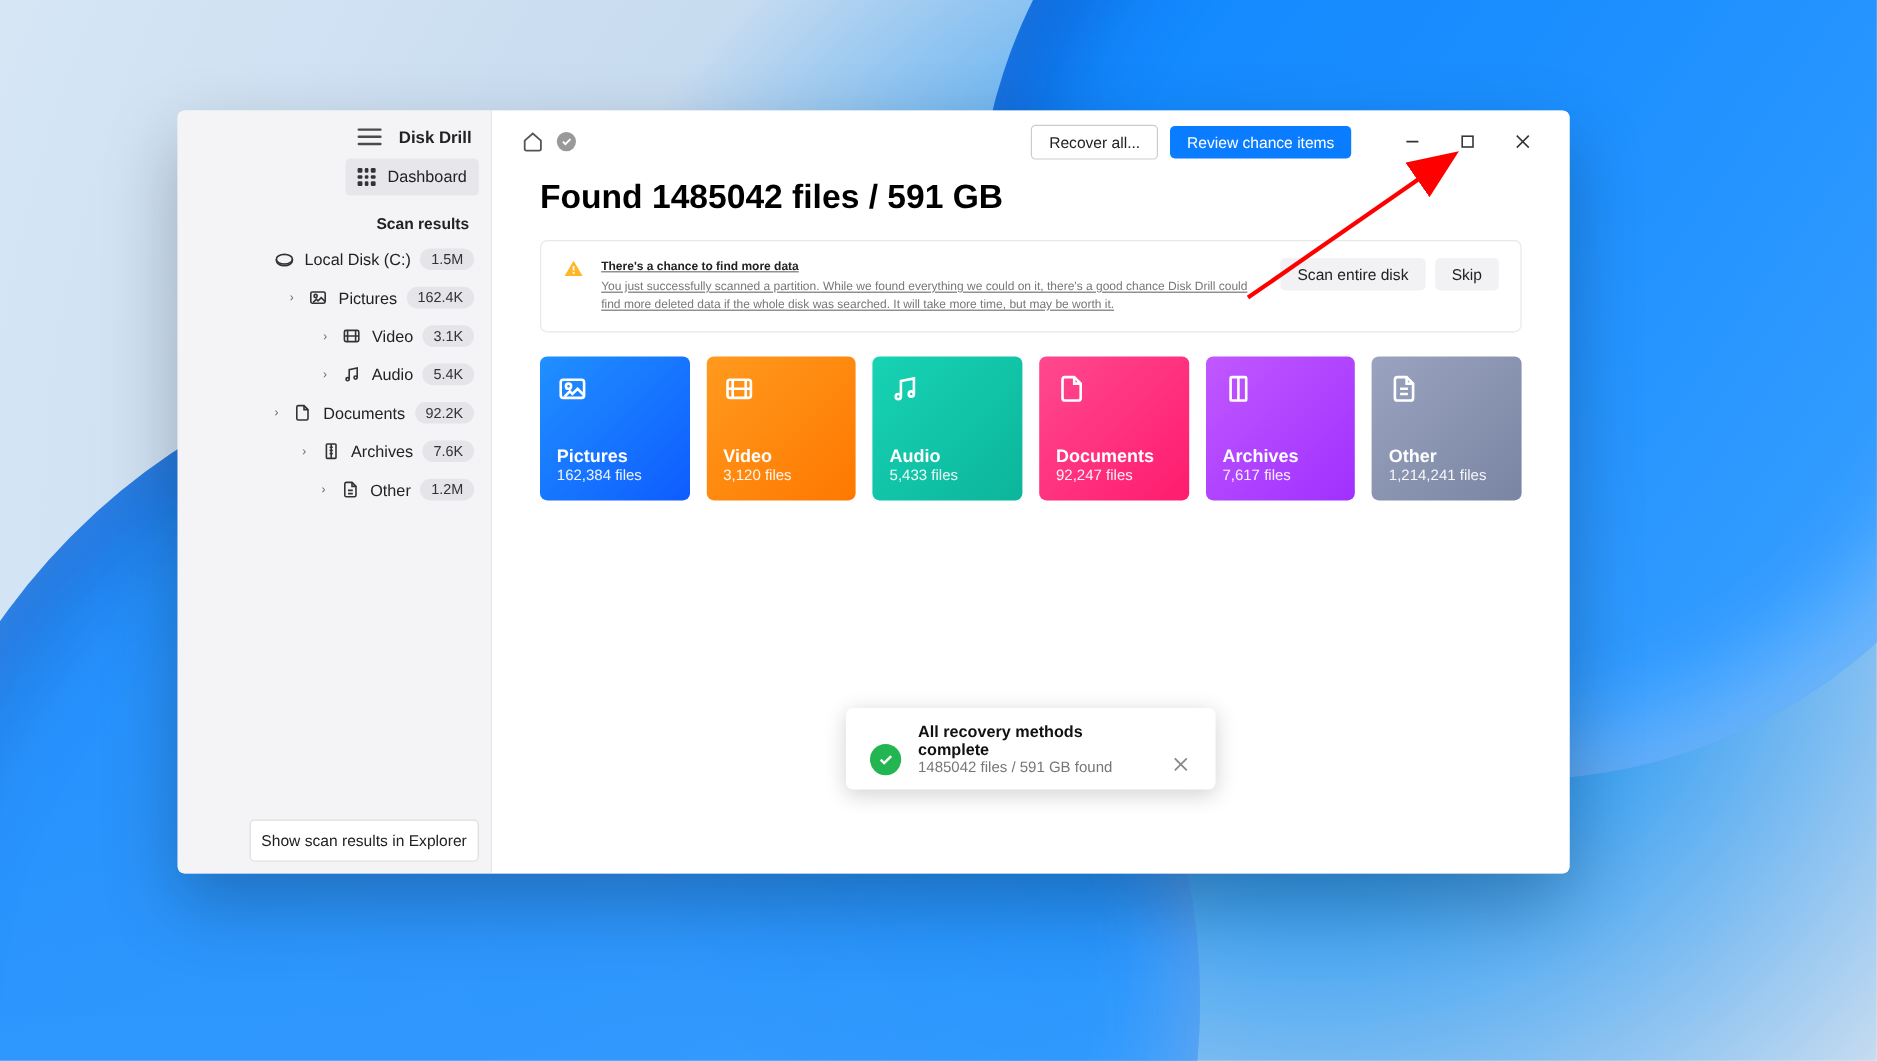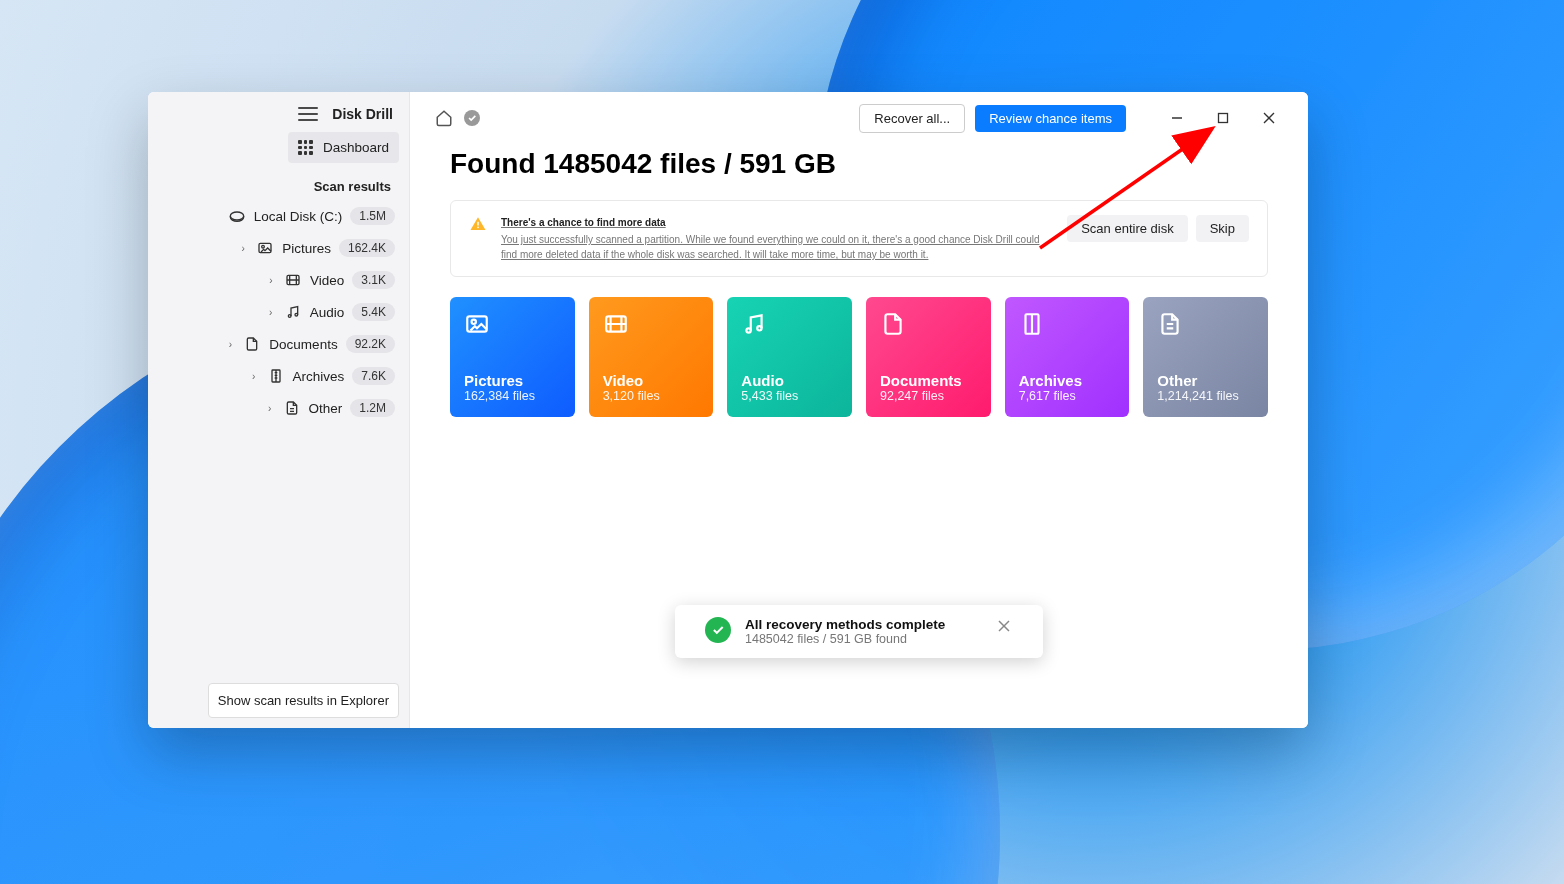--- a/index.html
+++ b/index.html
@@ -94,21 +94,21 @@
   .c-pictures { background:linear-gradient(135deg,#2090ff,#0e5cff); }
   .c-video    { background:linear-gradient(135deg,#ff9a1e,#ff7800); }
   .c-audio    { background:linear-gradient(135deg,#17d3b4,#0cb59b); }
   .c-docs     { background:linear-gradient(135deg,#ff498f,#ff1b6e); }
   .c-arch     { background:linear-gradient(135deg,#c058ff,#a030ff); }
   .c-other    { background:linear-gradient(135deg,#9aa4c0,#7a85a3); }
 
   .toast {
     position:absolute; left:50%; transform:translateX(-50%); bottom:70px;
     background:#fff; border-radius:6px; box-shadow:0 4px 18px rgba(0,0,0,.18);
-    padding:12px 30px; display:flex; align-items:flex-start; gap:14px; width:368px;
+    padding:12px 20px; display:flex; align-items:flex-end; gap:14px; width:308px;
   }
   .toast .tick { width:26px; height:26px; background:#22b552; border-radius:50%; display:flex; align-items:center; justify-content:center; flex:none; }
   .toast .tick svg { width:14px; height:14px; }
   .toast .tbody { flex:1; }
   .toast .ttitle { font-size:13.5px; font-weight:600; color:#111; }
   .toast .tsub { font-size:12.5px; color:#777; }
   .toast .tclose { width:18px; height:18px; cursor:pointer; color:#888; display:flex; align-items:center; justify-content:center; }
 
   .annotation-arrow { position:absolute; z-index:20; pointer-events:none; }
 

